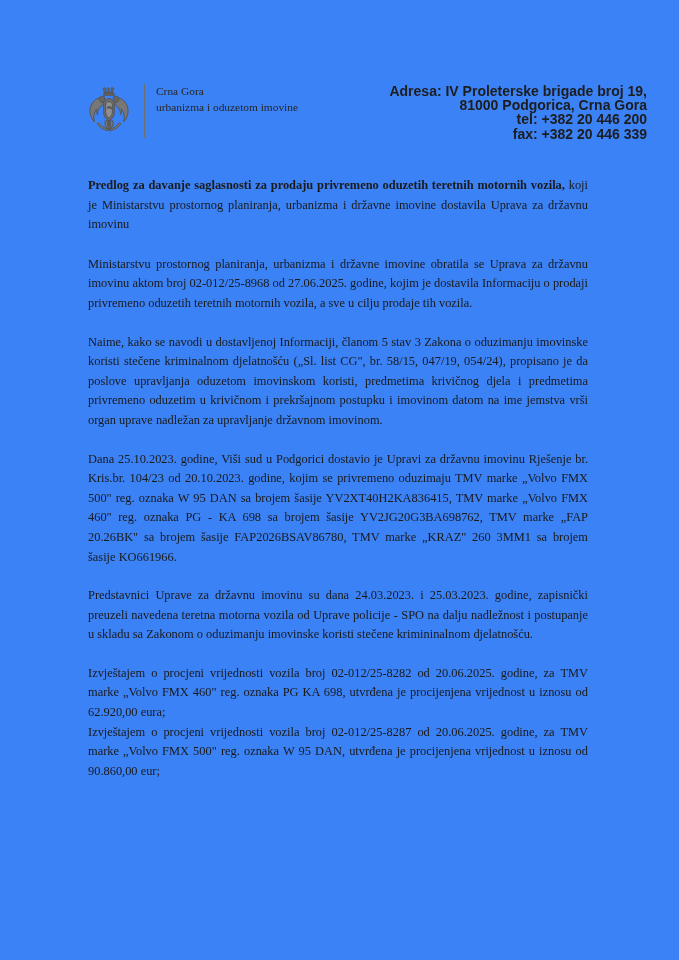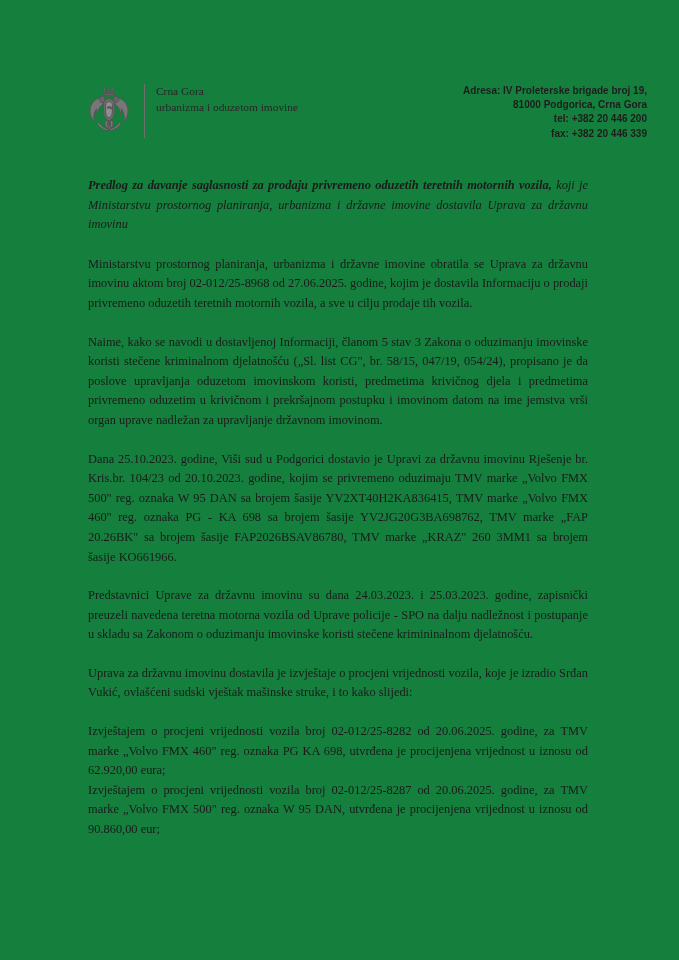--- a/index.html
+++ b/index.html
@@ -12,21 +12,21 @@
     width: 679px;
     height: 960px;
     font-family: "Liberation Serif", "DejaVu Serif", serif;
     color: #1a1a1a;
     position: relative;
     overflow: hidden;
   }
   .page {
     width: 679px;
     height: 960px;
-    background: #15803d;
+    background: #3b82f6;
     position: relative;
     box-sizing: border-box;
   }
 
   
   .header {
     position: absolute;
     top: 82px;
     left: 0;
     right: 0;
@@ -58,21 +58,21 @@
     font-family: "Liberation Serif", "DejaVu Serif", serif;
     font-size: 11.4px;
     line-height: 16.2px;
     color: #262626;
     padding-top: 1px;
     white-space: nowrap;
   }
   .addr {
     text-align: right;
     font-family: "Liberation Sans", "DejaVu Sans", sans-serif;
-    font-size: 10px;
+    font-size: 14px;
     font-weight: bold;
     line-height: 14.2px;
     color: #1d1d1d;
     padding-top: 2px;
     white-space: nowrap;
   }
 
   
   .content {
     position: absolute;
@@ -83,21 +83,20 @@
   p {
     margin: 0;
     font-size: 12.4px;
     line-height: 19.6px;
     text-align: justify;
     text-justify: inter-word;
     hyphens: none;
   }
   .title-par {
     margin-bottom: 20px;
-    font-style: italic;
   }
   .title-par b { font-weight: bold; }
   .par { margin-bottom: 19px; }
   .par-tight { margin-bottom: 0; }
   .list-block p {
     margin: 0;
     font-family: Liberation Serif, serif;
   }
   .list-block {
     margin-top: 19px;
@@ -159,21 +158,20 @@
     <p class="title-par"><b>Predlog za davanje saglasnosti za prodaju privremeno oduzetih teretnih motornih vozila,</b><span> koji je Ministarstvu prostornog planiranja, urbanizma i državne imovine dostavila Uprava za državnu imovinu</span></p>
 
     <p class="par">Ministarstvu prostornog planiranja, urbanizma i državne imovine obratila se Uprava za državnu imovinu aktom broj 02-012/25-8968 od 27.06.2025. godine, kojim je dostavila Informaciju o prodaji privremeno oduzetih teretnih motornih vozila, a sve u cilju prodaje tih vozila.</p>
 
     <p class="par">Naime, kako se navodi u dostavljenoj Informaciji, članom 5 stav 3 Zakona o oduzimanju imovinske koristi stečene kriminalnom djelatnošću („Sl. list CG", br. 58/15, 047/19, 054/24), propisano je da poslove upravljanja oduzetom imovinskom koristi, predmetima krivičnog djela i predmetima privremeno oduzetim u krivičnom i prekršajnom postupku i imovinom datom na ime jemstva vrši organ uprave nadležan za upravljanje državnom imovinom.</p>
 
     <p class="par">Dana 25.10.2023. godine, Viši sud u Podgorici dostavio je Upravi za državnu imovinu Rješenje br. Kris.br. 104/23 od 20.10.2023. godine, kojim se privremeno oduzimaju TMV marke „Volvo FMX 500" reg. oznaka W 95 DAN sa brojem šasije YV2XT40H2KA836415, TMV marke „Volvo FMX 460" reg. oznaka PG - KA 698 sa brojem šasije YV2JG20G3BA698762, TMV marke „FAP 20.26BK" sa brojem šasije FAP2026BSAV86780, TMV marke „KRAZ" 260 3MM1 sa brojem šasije  KO661966.</p>
 
     <p class="par">Predstavnici Uprave za državnu imovinu su dana  24.03.2023.  i  25.03.2023.  godine, zapisnički preuzeli navedena teretna motorna vozila od Uprave policije - SPO na dalju nadležnost i postupanje u skladu sa Zakonom o oduzimanju imovinske koristi stečene krimininalnom djelatnošću.</p>
 
-    <p class="par-tight">Uprava za državnu imovinu dostavila je izvještaje o procjeni vrijednosti vozila, koje je izradio Srđan Vukić, ovlašćeni sudski vještak mašinske struke, i to kako slijedi:</p>
 
     <div class="list-block">
       <p>Izvještajem o procjeni vrijednosti vozila broj 02-012/25-8282 od 20.06.2025. godine, za TMV marke „Volvo FMX 460" reg. oznaka PG KA 698, utvrđena je procijenjena vrijednost u iznosu od 62.920,00 eura;</p>
       <p>Izvještajem o procjeni vrijednosti vozila broj 02-012/25-8287 od 20.06.2025. godine, za TMV marke „Volvo FMX 500" reg. oznaka W 95 DAN, utvrđena je procijenjena vrijednost u iznosu od 90.860,00 eur;</p>
     </div>
 
   </div>
 </div>
 
 </body></html>

